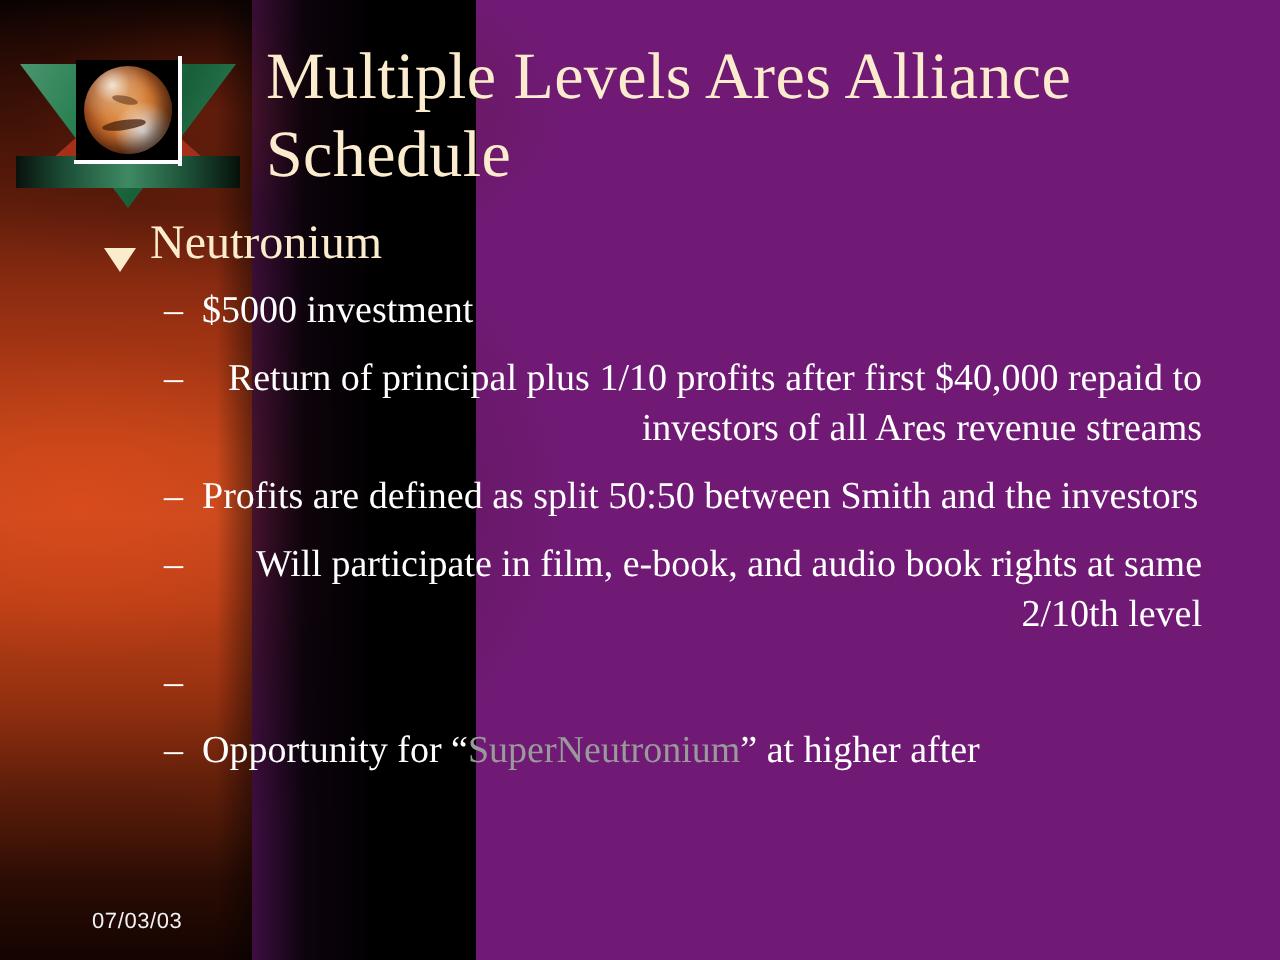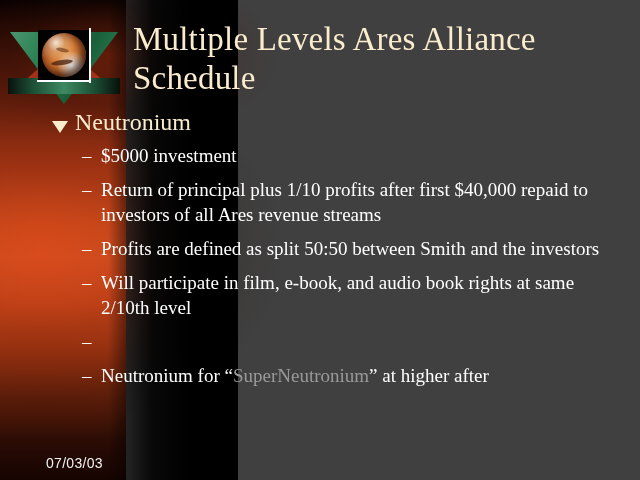--- a/index.html
+++ b/index.html
@@ -5,21 +5,21 @@
   html, body {
     margin: 0;
     padding: 0;
     background: #000;
   }
   #slide {
     position: relative;
     width: 640px;
     height: 480px;
     overflow: hidden;
-    background: #404040;
+    background: #701a75;
     font-family: "Liberation Serif", "DejaVu Serif", serif;
   }
 
   
   #bg-band {
     position: absolute;
     left: 0;
     top: 0;
     width: 126px;
     height: 480px;
@@ -200,21 +200,21 @@
 
   
   #body-area {
     position: absolute;
     left: 52px;
     top: 108px;
     width: 580px;
   }
   #heading-row {
     display: flex;
-    align-items: center;
+    align-items: flex-end;
     margin-bottom: 2px;
   }
   .tri-bullet {
     width: 0;
     height: 0;
     border-left: 8px solid transparent;
     border-right: 8px solid transparent;
     border-top: 12px solid #fbeccd;
     margin-top: 9px;
     margin-right: 7px;
@@ -239,33 +239,34 @@
     width: 19px;
     font-size: 19px;
     line-height: 25px;
     color: #ffffff;
   }
   .bullet-text {
     font-size: 19px;
     line-height: 25px;
     color: #ffffff;
     max-width: 500px;
+    text-align: right;
   }
   .emph {
     font-weight: normal;
     color: #9a9a9a;
   }
 
   
   #date {
     position: absolute;
     left: 46px;
     top: 455px;
     font-family: "Liberation Sans", "DejaVu Sans", sans-serif;
-    font-size: 14px;
+    font-size: 11px;
     color: #f2f2f2;
     letter-spacing: 0.3px;
   }
 </style>
 </head>
 <body>
 
 <div id="slide">
 
   <div id="bg-band"></div>
@@ -318,21 +319,21 @@
         <div class="dash">–</div>
         <div class="bullet-text">Will participate in film, e-book, and audio book rights at same 2/10th level</div>
       </div>
 
       <div class="bullet-row">
         <div class="dash">–</div>
       </div>
 
       <div class="bullet-row">
         <div class="dash">–</div>
-        <div class="bullet-text"><span>Neutronium for “</span><span class="emph">SuperNeutronium</span><span>” at higher after</span></div>
+        <div class="bullet-text"><span>Opportunity for “</span><span class="emph">SuperNeutronium</span><span>” at higher after</span></div>
       </div>
 
     </div>
   </div>
 
   <div id="date">07/03/03</div>
 
 </div>
 
 </body></html>

